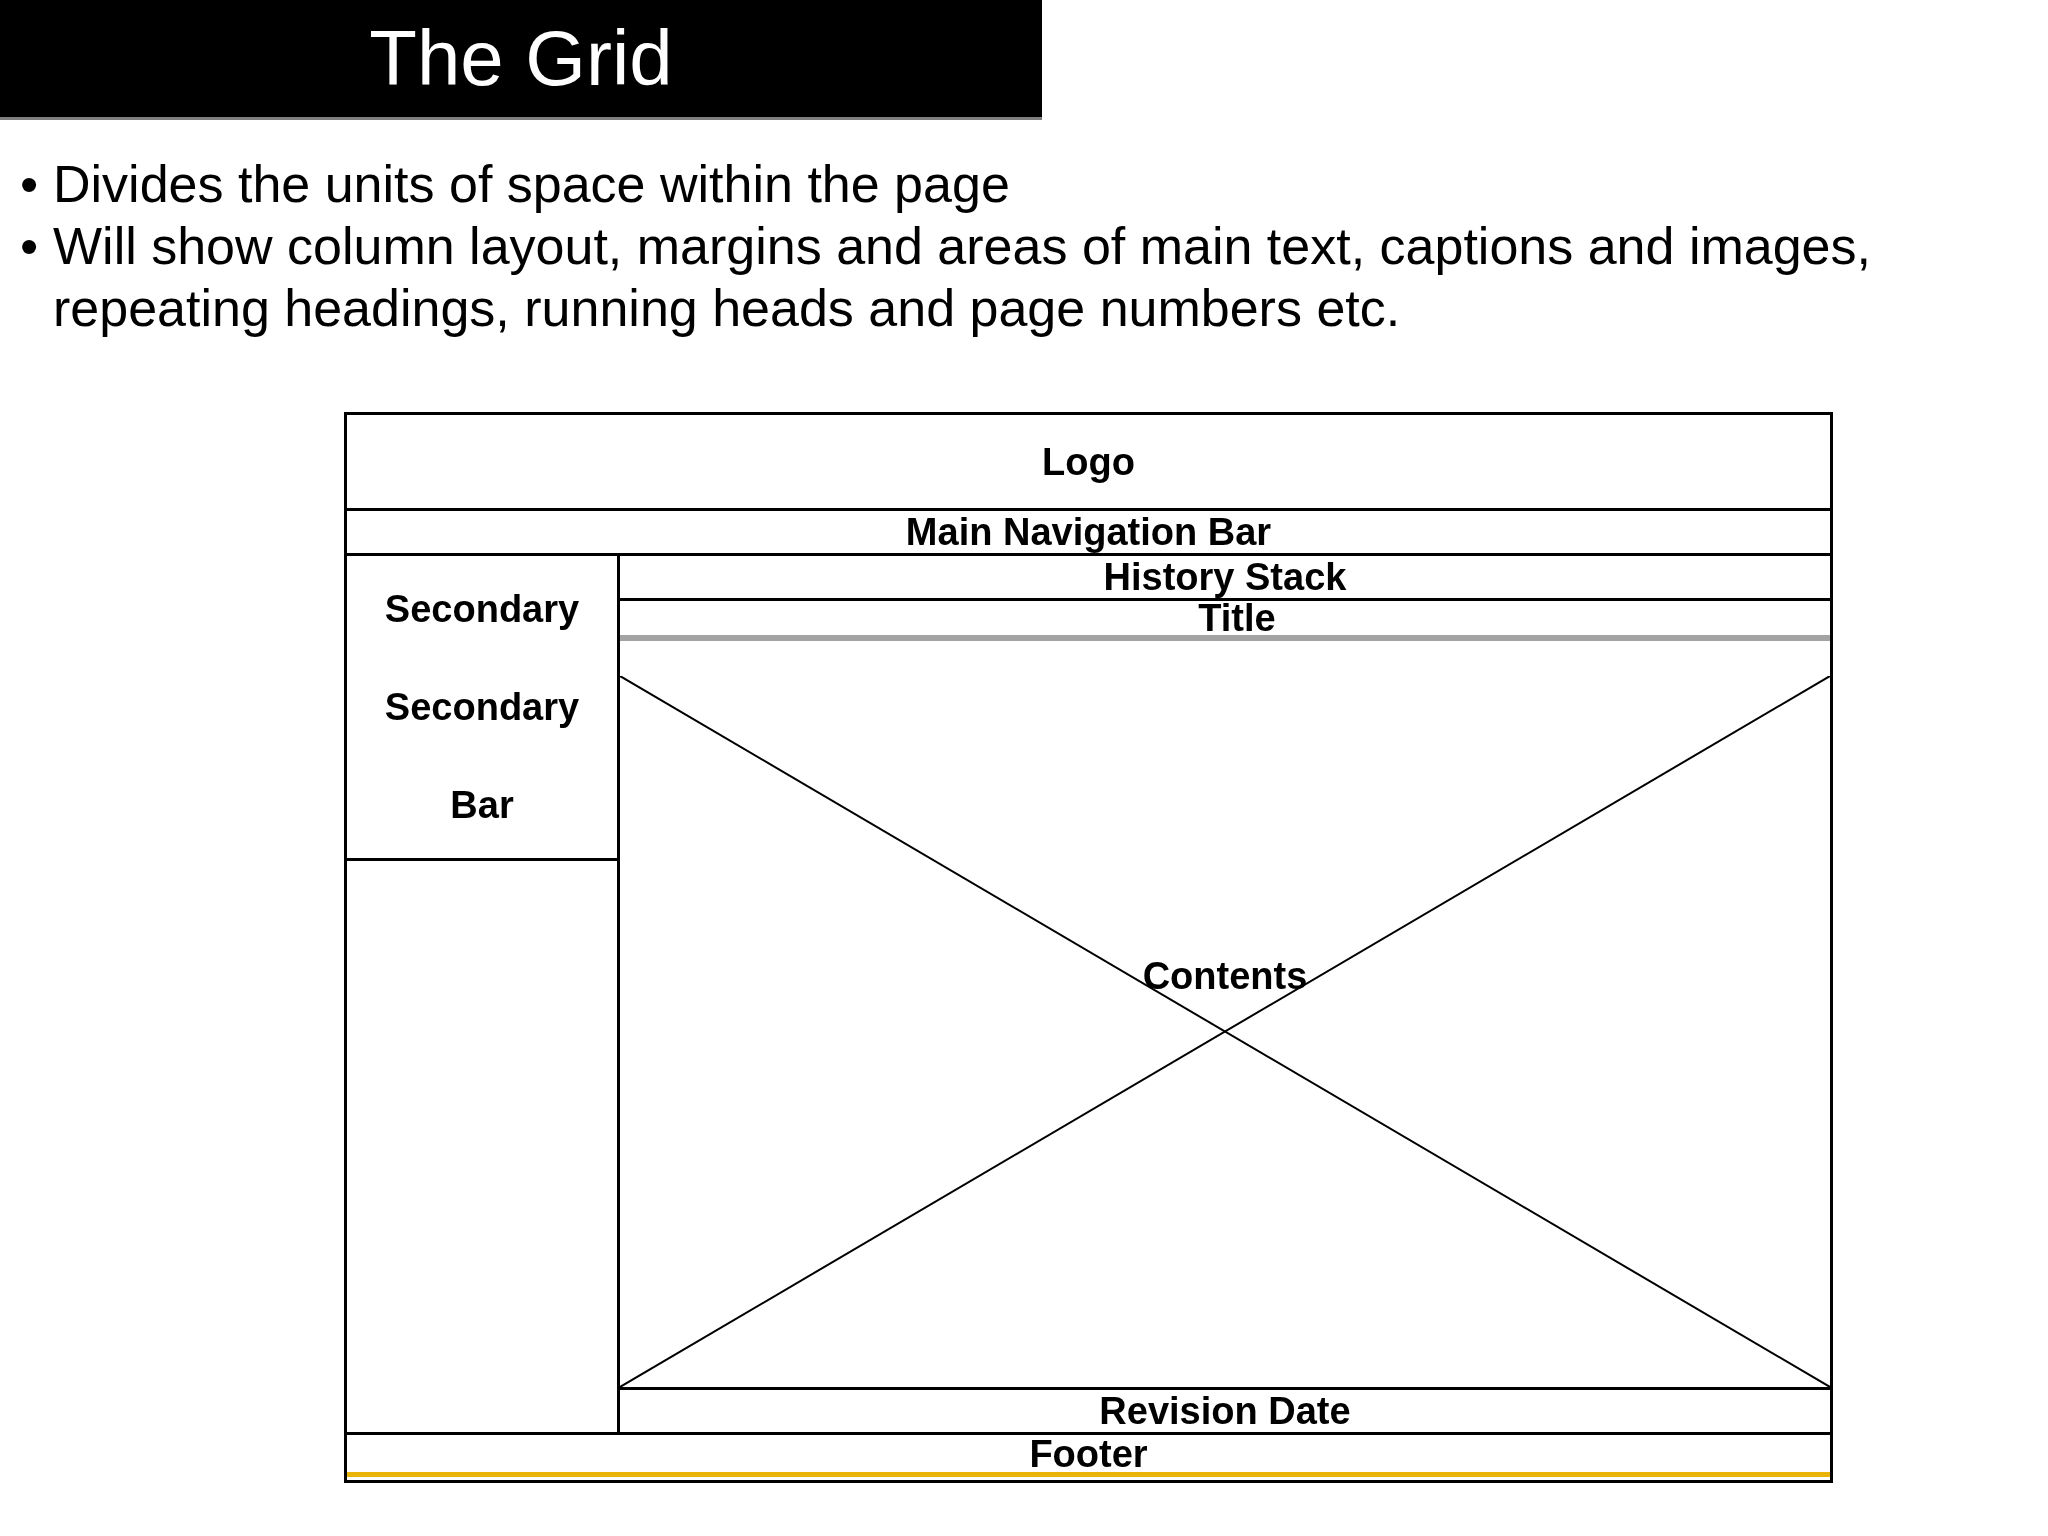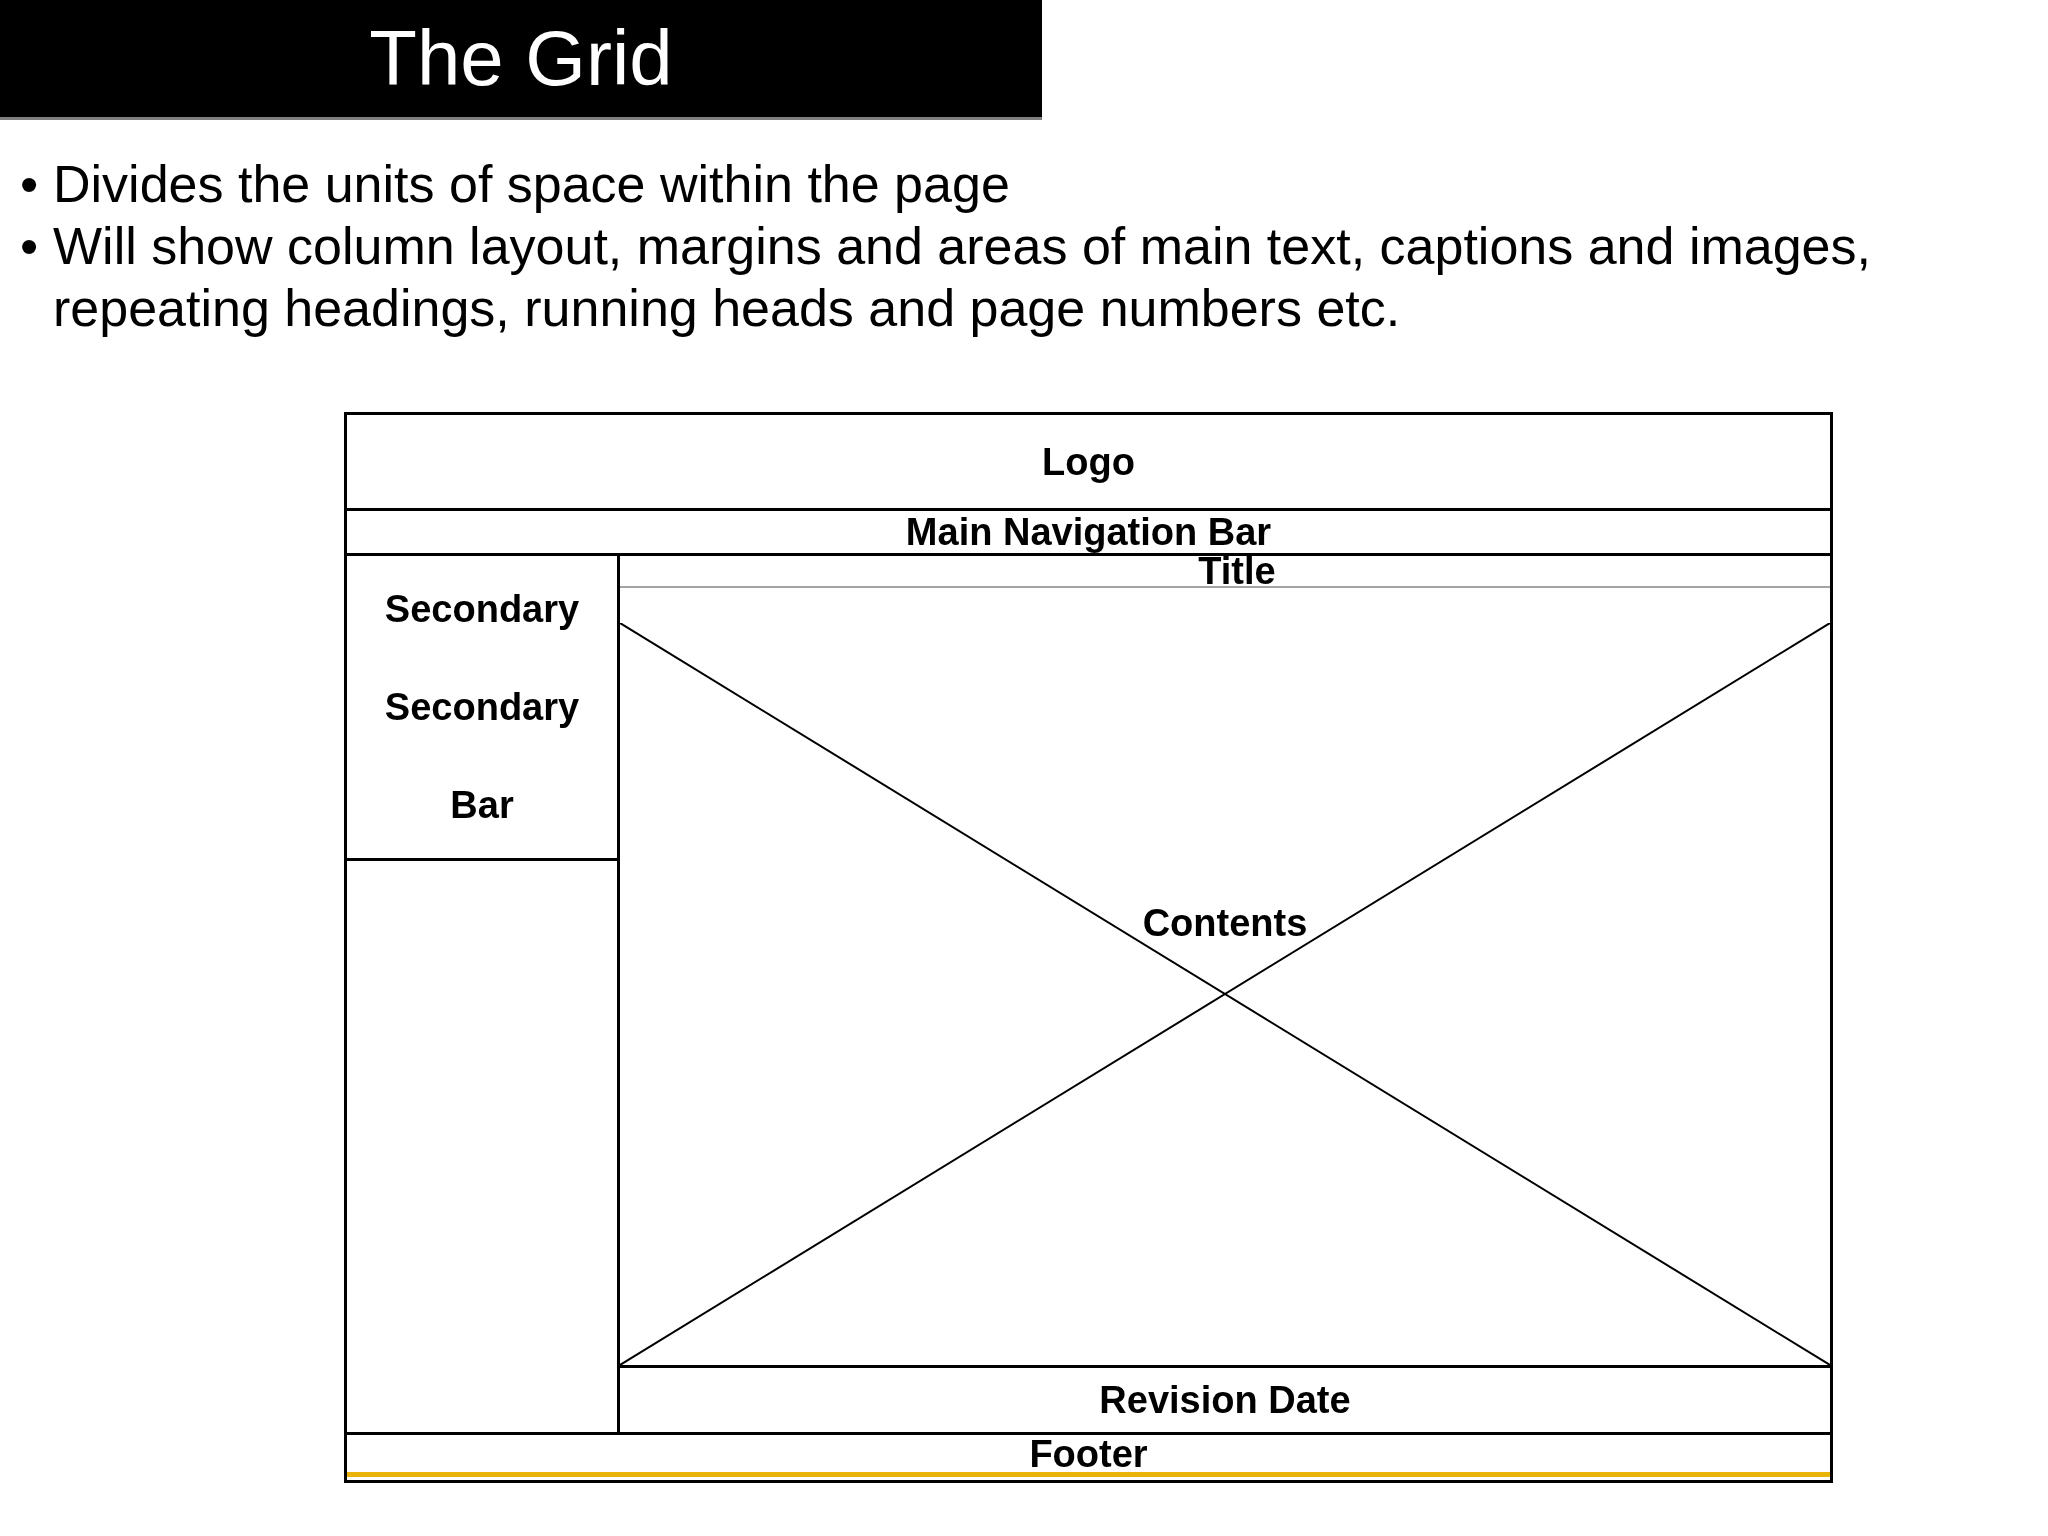--- a/index.html
+++ b/index.html
@@ -56,21 +56,21 @@
   .secnav-box {
     height:305px; border-bottom:3px solid #000;
     display:flex; flex-direction:column;
     justify-content:space-around; align-items:center;
     padding:4px 0;
   }
   .quotation-box { flex:1; text-align:center; padding-top:38px; }
 
   .wf-right { flex:1; display:flex; flex-direction:column; }
   .history-row { height:45px; border-bottom:3px solid #000; }
-  .titlerow    { height:32px; border-bottom:2px solid #a3a3a3;padding-left:24px; }
+  .titlerow    { height:40px; border-bottom:6px solid #a3a3a3;padding-left:24px; }
   .contents-box { height:745px; border-bottom:3px solid #000; position:relative;margin-top:35px; }
   .contents-box svg { position:absolute; left:0; top:0; width:100%; height:100%; display:block; }
   .contents-label {
     position:absolute; left:50%; top:279px;
     transform:translateX(-50%);
     background:transparent;
   }
   .revision-row { flex:1; }
 
   .footer-row { height:42px; border-bottom:5px solid #eab308; }
@@ -110,20 +110,23 @@
 
       <div class="wf-left">
         <div class="secnav-box">
           <span>Secondary</span>
           <span>Secondary</span>
           <span>Bar</span>
         </div>
       </div>
 
       <div class="wf-right">
+        <div class="wf-row history-row">
+          <span>History Stack</span>
+        </div>
         <div class="wf-row titlerow">
           <span>Title</span>
         </div>
         <div class="contents-box">
           <svg>
             <line x1="0" y1="0" x2="100%" y2="100%" stroke="#000000" stroke-width="2"></line>
             <line x1="100%" y1="0" x2="0" y2="100%" stroke="#000000" stroke-width="2"></line>
           </svg>
           <span class="contents-label">Contents</span>
         </div>

